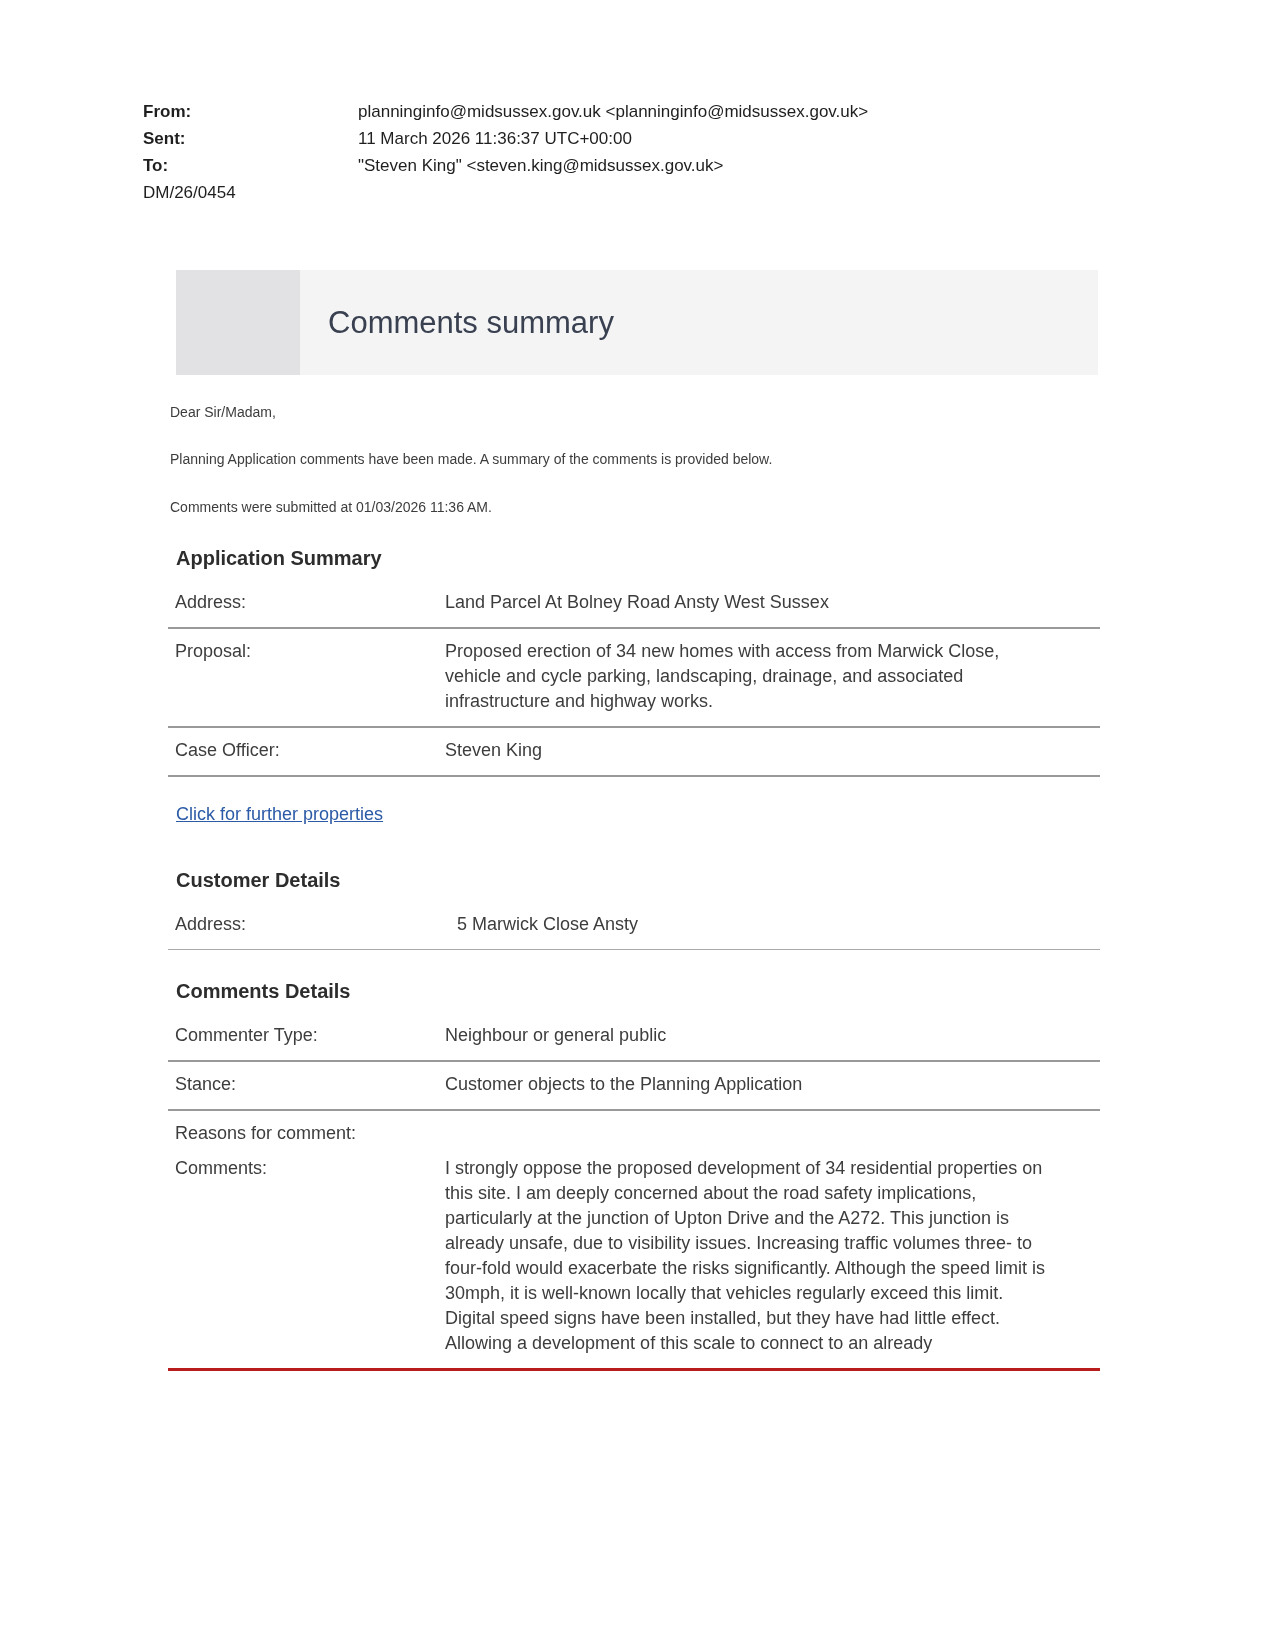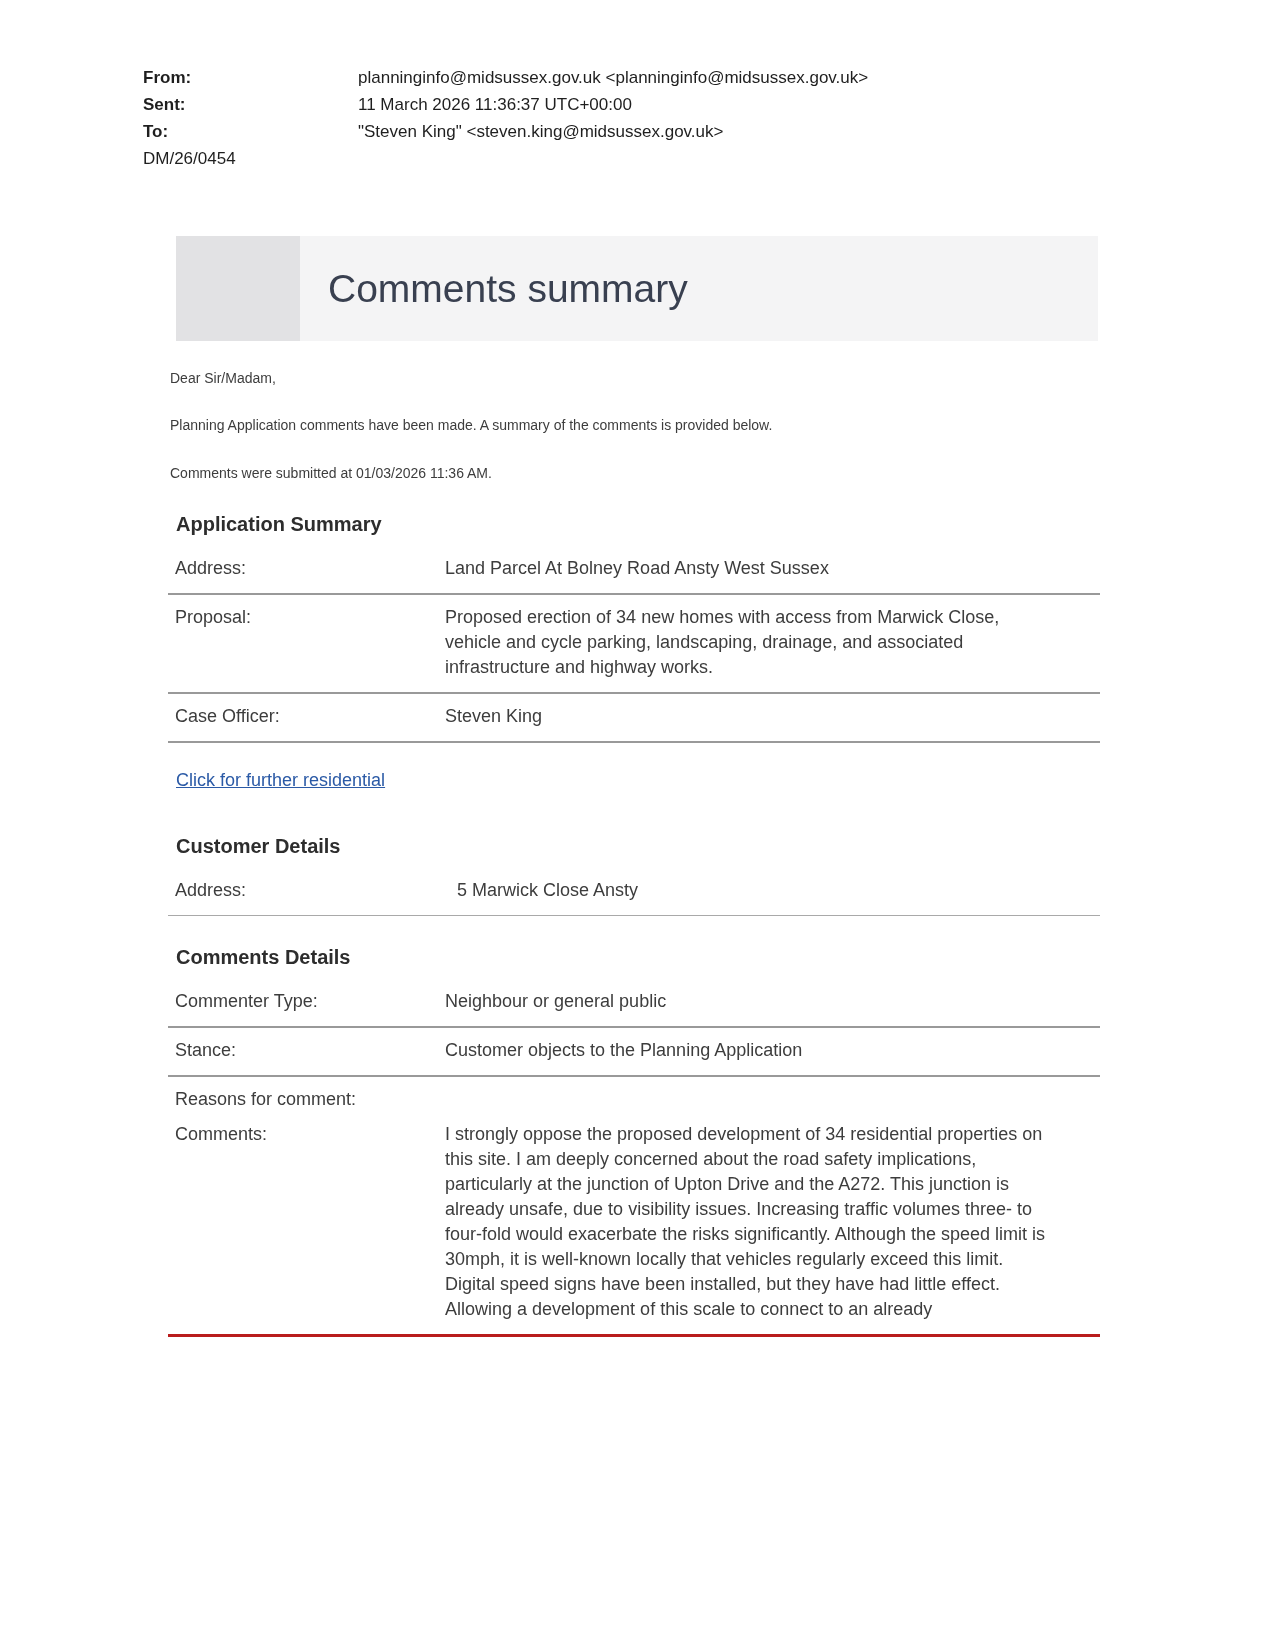--- a/index.html
+++ b/index.html
@@ -9,21 +9,21 @@
     width: 1275px;
     height: 1650px;
     background: #ffffff;
     overflow: hidden;
     font-family: "Liberation Sans", sans-serif;
     color: #3d3d3d;
   }
 
   
   .email-header {
-    padding-top: 64px;
+    padding-top: 98px;
     margin-left: 143px;
     font-size: 17px;
     line-height: 27px;
     color: #1f1f1f;
   }
   .hdr-row { display: flex; }
   .hdr-label { width: 215px; font-weight: bold; flex-shrink: 0; }
   .hdr-value { white-space: nowrap; }
   .hdr-cont { font-weight: normal; }
 
@@ -33,21 +33,21 @@
     width: 922px;
     height: 105px;
     background: #f4f4f5;
     display: flex;
     align-items: stretch;
   }
   .banner-block { width: 124px; background: #e2e2e4; flex-shrink: 0; }
   .banner-title-wrap { display: flex; align-items: center; }
   .banner-title {
     margin-left: 28px;
-    font-size: 39px;
+    font-size: 31px;
     color: #394050;
     font-weight: 400;
   }
 
   
   .para {
     margin-left: 170px;
     width: 890px;
     font-size: 14px;
     line-height: 27px;
@@ -150,21 +150,21 @@
       <div class="dlabel">Proposal:</div>
       <div class="dvalue">Proposed erection of 34 new homes with access from Marwick Close, vehicle and cycle parking, landscaping, drainage, and associated infrastructure and highway works.</div>
     </div>
     <div class="drow">
       <div class="dlabel">Case Officer:</div>
       <div class="dvalue">Steven King</div>
     </div>
   </div>
 
   <div class="further-link-wrap">
-    <a href="#" class="further-link">Click for further residential</a>
+    <a href="#" class="further-link">Click for further properties</a>
   </div>
 
   <div class="section-heading heading-customer">Customer Details</div>
   <div class="dtable">
     <div class="drow drow-thin">
       <div class="dlabel">Address:</div>
       <div class="dvalue dvalue-indent">5 Marwick Close Ansty</div>
     </div>
   </div>
 

